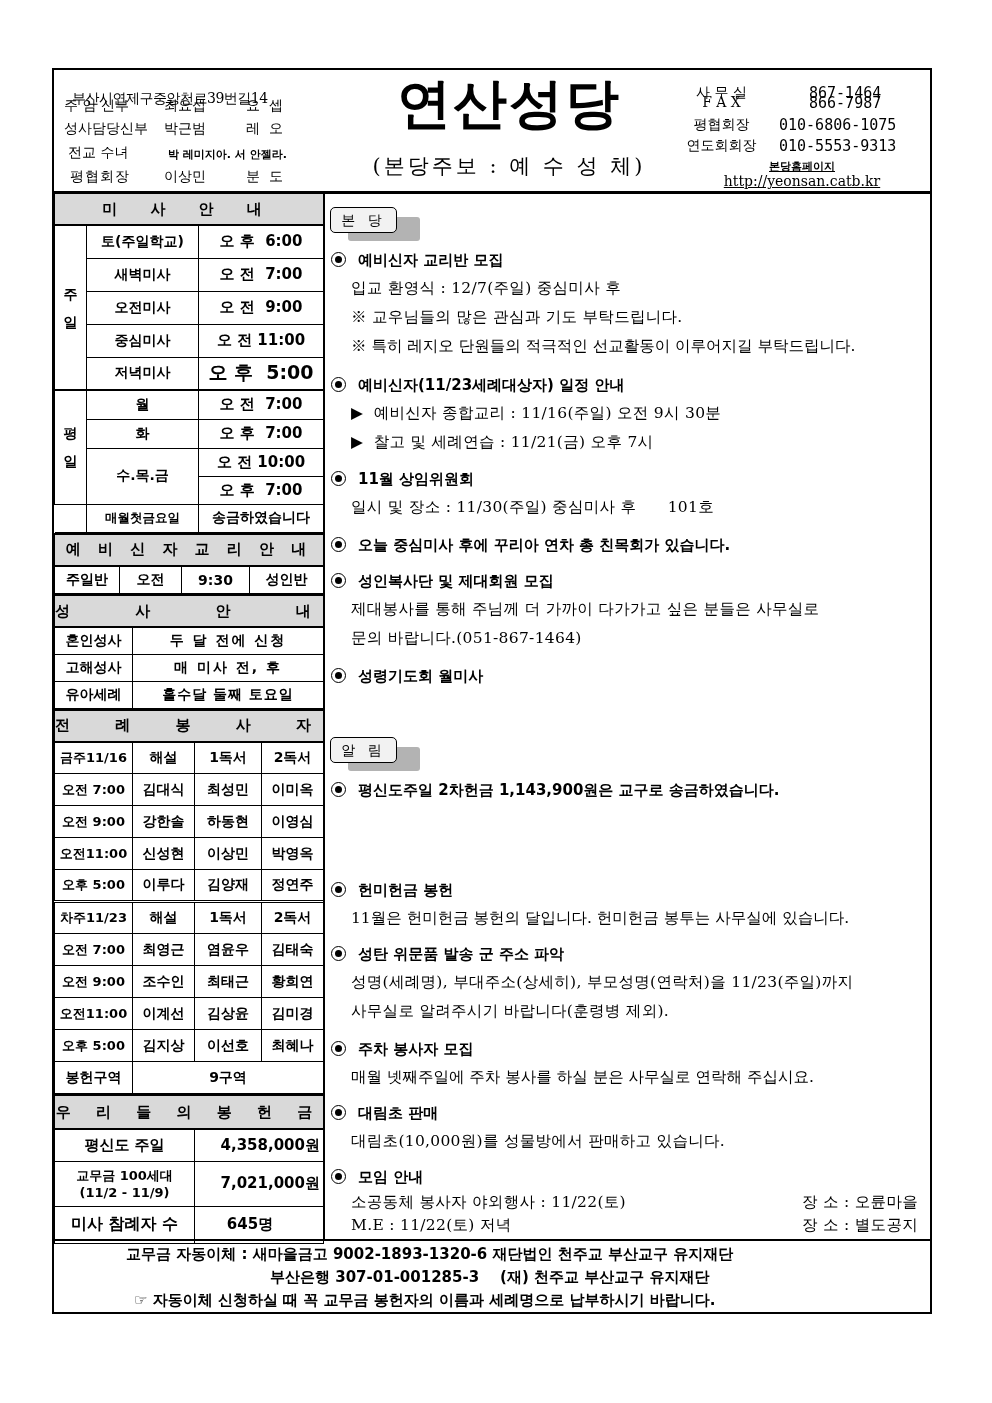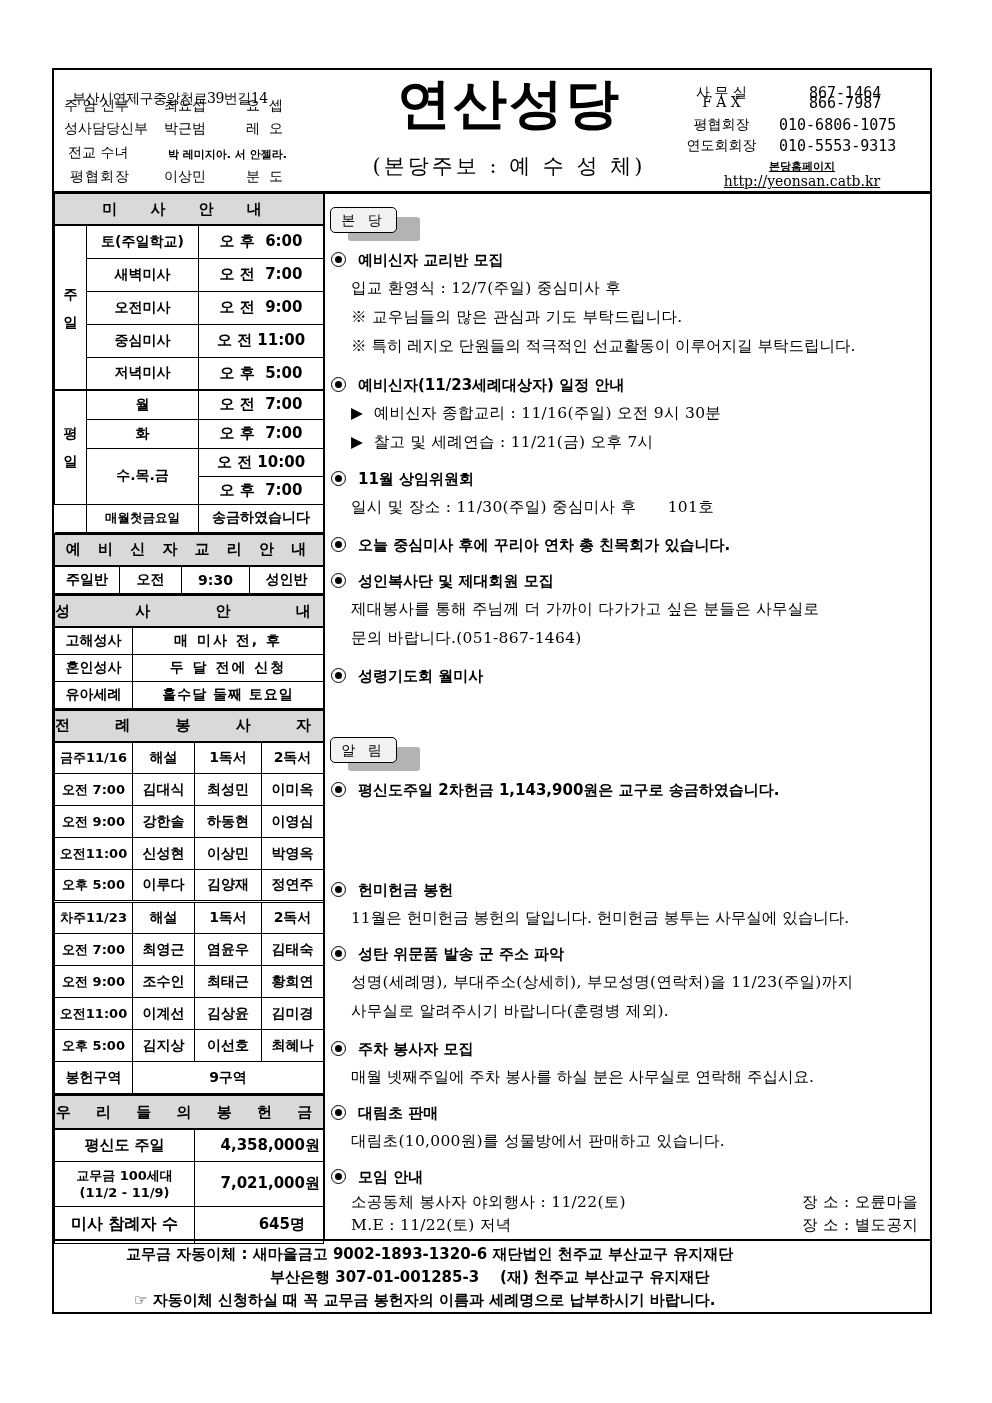--- a/index.html
+++ b/index.html
@@ -113,21 +113,21 @@
       <tr style="height:33px">
             <td>오전미사</td>
             <td style="white-space:pre;font-size:15px">오 전  9:00</td>
           </tr>
       <tr style="height:33px">
             <td>중심미사</td>
             <td style="white-space:pre;font-size:15px">오 전 11:00</td>
           </tr>
       <tr style="height:33px">
             <td>저녁미사</td>
-            <td style="white-space:pre;font-size:15px">오 후  5:00</td>
+            <td style="white-space:pre;font-size:19px">오 후  5:00</td>
           </tr>
       <tr style="height:29px">
         <td rowspan="4" style="white-space:normal;line-height:28px;border-top:2px solid #000">평 일</td>
         <td style="border-top:2px solid #000">월</td>
         <td style="white-space:pre;font-size:15px;border-top:2px solid #000">오 전  7:00</td>
       </tr>
       <tr style="height:29px">
             <td>화</td>
             <td style="white-space:pre;font-size:15px">오 후  7:00</td>
           </tr>
@@ -169,26 +169,26 @@
     <table class="grid">
       <colgroup>
           <col style="width:78px">
           <col style="width:191px">
         </colgroup>
       <tbody>
           <tr>
             <td colspan="2" class="hd" style="letter-spacing:30px">성 사 안 내</td>
           </tr>
       <tr style="height:27px">
+            <td>혼인성사</td>
+            <td style="letter-spacing:2px">두 달 전에 신청</td>
+          </tr>
+      <tr style="height:27px">
             <td>고해성사</td>
             <td style="letter-spacing:2px">매 미사 전, 후</td>
-          </tr>
-      <tr style="height:27px">
-            <td>혼인성사</td>
-            <td style="letter-spacing:2px">두 달 전에 신청</td>
           </tr>
       <tr style="height:27px">
             <td>유아세례</td>
             <td style="letter-spacing:1px">홀수달 둘째 토요일</td>
           </tr>
     </tbody>
       </table>
 
     <table class="grid">
       <colgroup>
@@ -283,21 +283,21 @@
           </tr>
       <tr style="height:45px">
         <td style="font-size:13px;line-height:17px">
           <div>교무금 100세대</div>
           <div>(11/2 - 11/9)</div>
         </td>
         <td style="text-align:right;padding-right:3px;font-size:15px">7,021,000원</td>
       </tr>
       <tr style="height:37px">
             <td style="font-size:16px">미사 참례자 수</td>
-            <td style="text-align:right;padding-right:18px;font-size:15px">645명</td>
+            <td style="padding-right:18px;font-size:15px">645명</td>
           </tr>
     </tbody>
       </table>
   </div>
 
   <div class="right">
     <div class="tab" style="top:13px">
       <div class="shadow"></div>
       <div class="box">본 당</div>
     </div>

